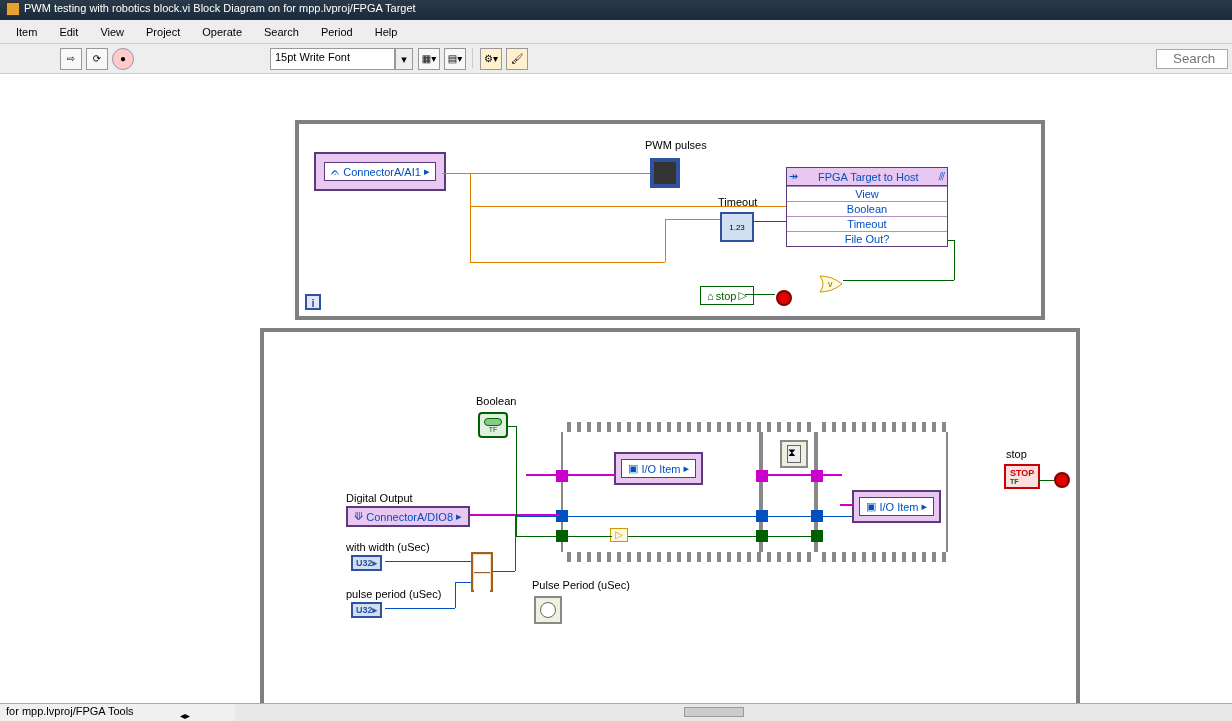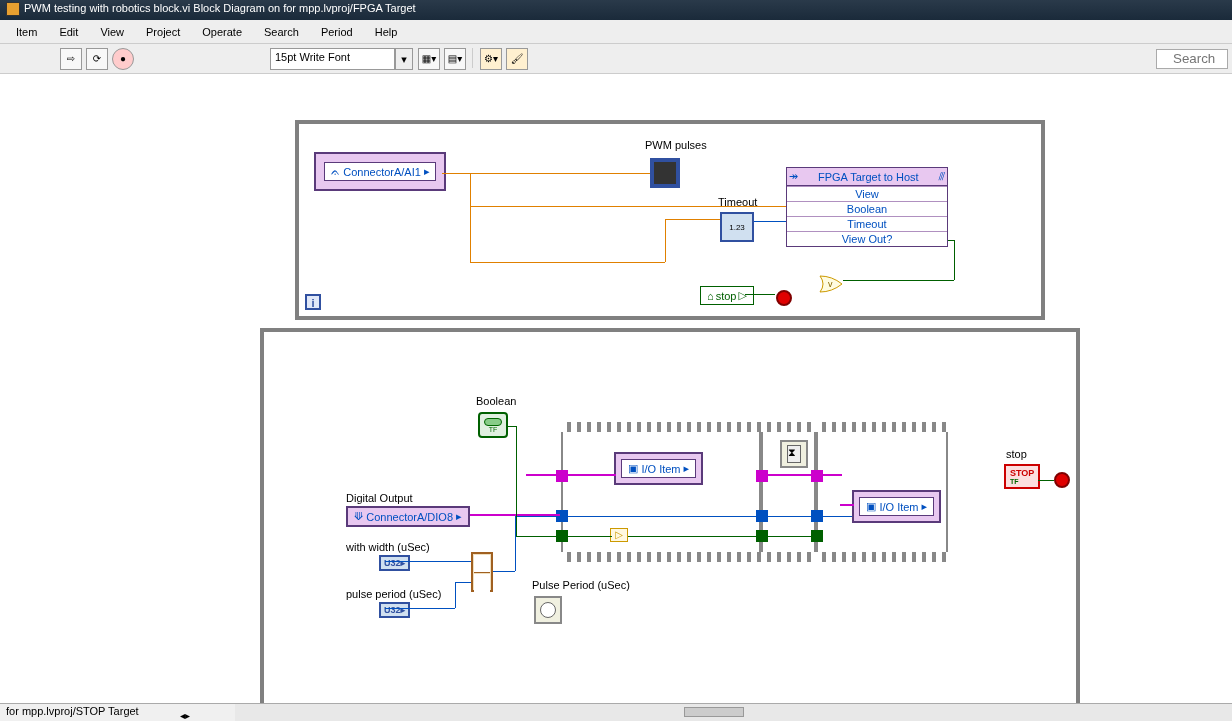--- a/index.html
+++ b/index.html
@@ -31,21 +31,21 @@
 .io-node-inner { border: 1px solid #5a3a7a; background: #fff; padding: 2px 6px; font-size: 11px; color: #0050c0; display: flex; align-items: center; gap: 3px; }
 
 .fifo-node { position: absolute; border: 1px solid #5a3a7a; background: #e8c8f0; width: 162px; }
 .fifo-header { background: #e8c8f0; border-bottom: 1px solid #5a3a7a; text-align: center; padding: 2px; font-size: 11px; color: #0050c0; display: flex; justify-content: space-between; align-items: center; }
 .fifo-row { border-top: 1px solid #b090c0; text-align: center; padding: 1px; font-size: 11px; background: #fff; color: #0050c0; }
 
 .small-node { position: absolute; border: 2px solid #3050a0; background: #d0e0f0; width: 30px; height: 30px; display: flex; align-items: center; justify-content: center; font-size: 9px; }
 .stop-term { position: absolute; width: 16px; height: 16px; border: 2px solid #800000; background: #e00000; border-radius: 50%; }
 
 .ctrl-box { position: absolute; border: 1px solid #006000; background: #fff; padding: 2px 6px; font-size: 11px; color: #006000; display: flex; align-items: center; gap: 2px; }
-.u32-box { position: absolute; border: 2px solid #3050a0; background: #d0e0f0; padding: 1px 3px; font-size: 9px; color: #3050a0; font-weight: bold; margin-left: 28px; }
+.u32-box { position: absolute; border: 2px solid #3050a0; background: #d0e0f0; padding: 1px 3px; font-size: 9px; color: #3050a0; font-weight: bold; }
 
 .film-strip { position: absolute; border: 2px solid #888; }
 .film-strip::before, .film-strip::after { content: ''; position: absolute; left: -2px; right: -2px; height: 10px; background: repeating-linear-gradient(90deg, #fff 0 6px, #888 6px 10px); }
 .film-strip::before { top: -2px; }
 .film-strip::after { bottom: -2px; }
 
 .tunnel { position: absolute; width: 12px; height: 12px; background: #0050c0; }
 .tunnel.green { background: #006000; }
 .tunnel.pink { background: #cc00cc; }
 
@@ -133,21 +133,21 @@
 
   <div class="fifo-node" style="left:786px;top:93px;">
     <div class="fifo-header">
         <span>↠</span>
         <span>FPGA Target to Host</span>
         <span>⫻</span>
       </div>
     <div class="fifo-row">View</div>
     <div class="fifo-row">Boolean</div>
     <div class="fifo-row">Timeout</div>
-    <div class="fifo-row">View Out?</div>
+    <div class="fifo-row">File Out?</div>
   </div>
 
   <div class="ctrl-box" style="left:700px;top:212px;">
       <span>⌂</span>
       <span>stop</span>
       <span>▷</span>
     </div>
   <div class="stop-term" style="left:776px;top:216px;"></div>
   <svg class="or-gate" style="left:818px;top:200px;" width="28" height="20">
       <path d="M2 2 Q 14 2 24 10 Q 14 18 2 18 Q 8 10 2 2 Z" fill="#fffce0" stroke="#cc9900"></path>
@@ -262,18 +262,18 @@
   <div class="stop-btn-node" style="left:1004px;top:390px;">
     <span>STOP</span>
     <div style="font-size:7px;color:#060;">TF</div>
   </div>
   <div class="stop-term" style="left:1054px;top:398px;"></div>
   <div class="wire-h wire-g" style="left:1038px;top:406px;width:16px;"></div>
 
 </div>
 
 <div class="tabbar">
-  <span>for mpp.lvproj/STOP Target</span>
+  <span>for mpp.lvproj/FPGA Tools</span>
   <span class="scroll-arrow">◂▸</span>
 </div>
 <div class="scrollh">
     <div class="scrollh-thumb"></div>
   </div>
 
 </body></html>

